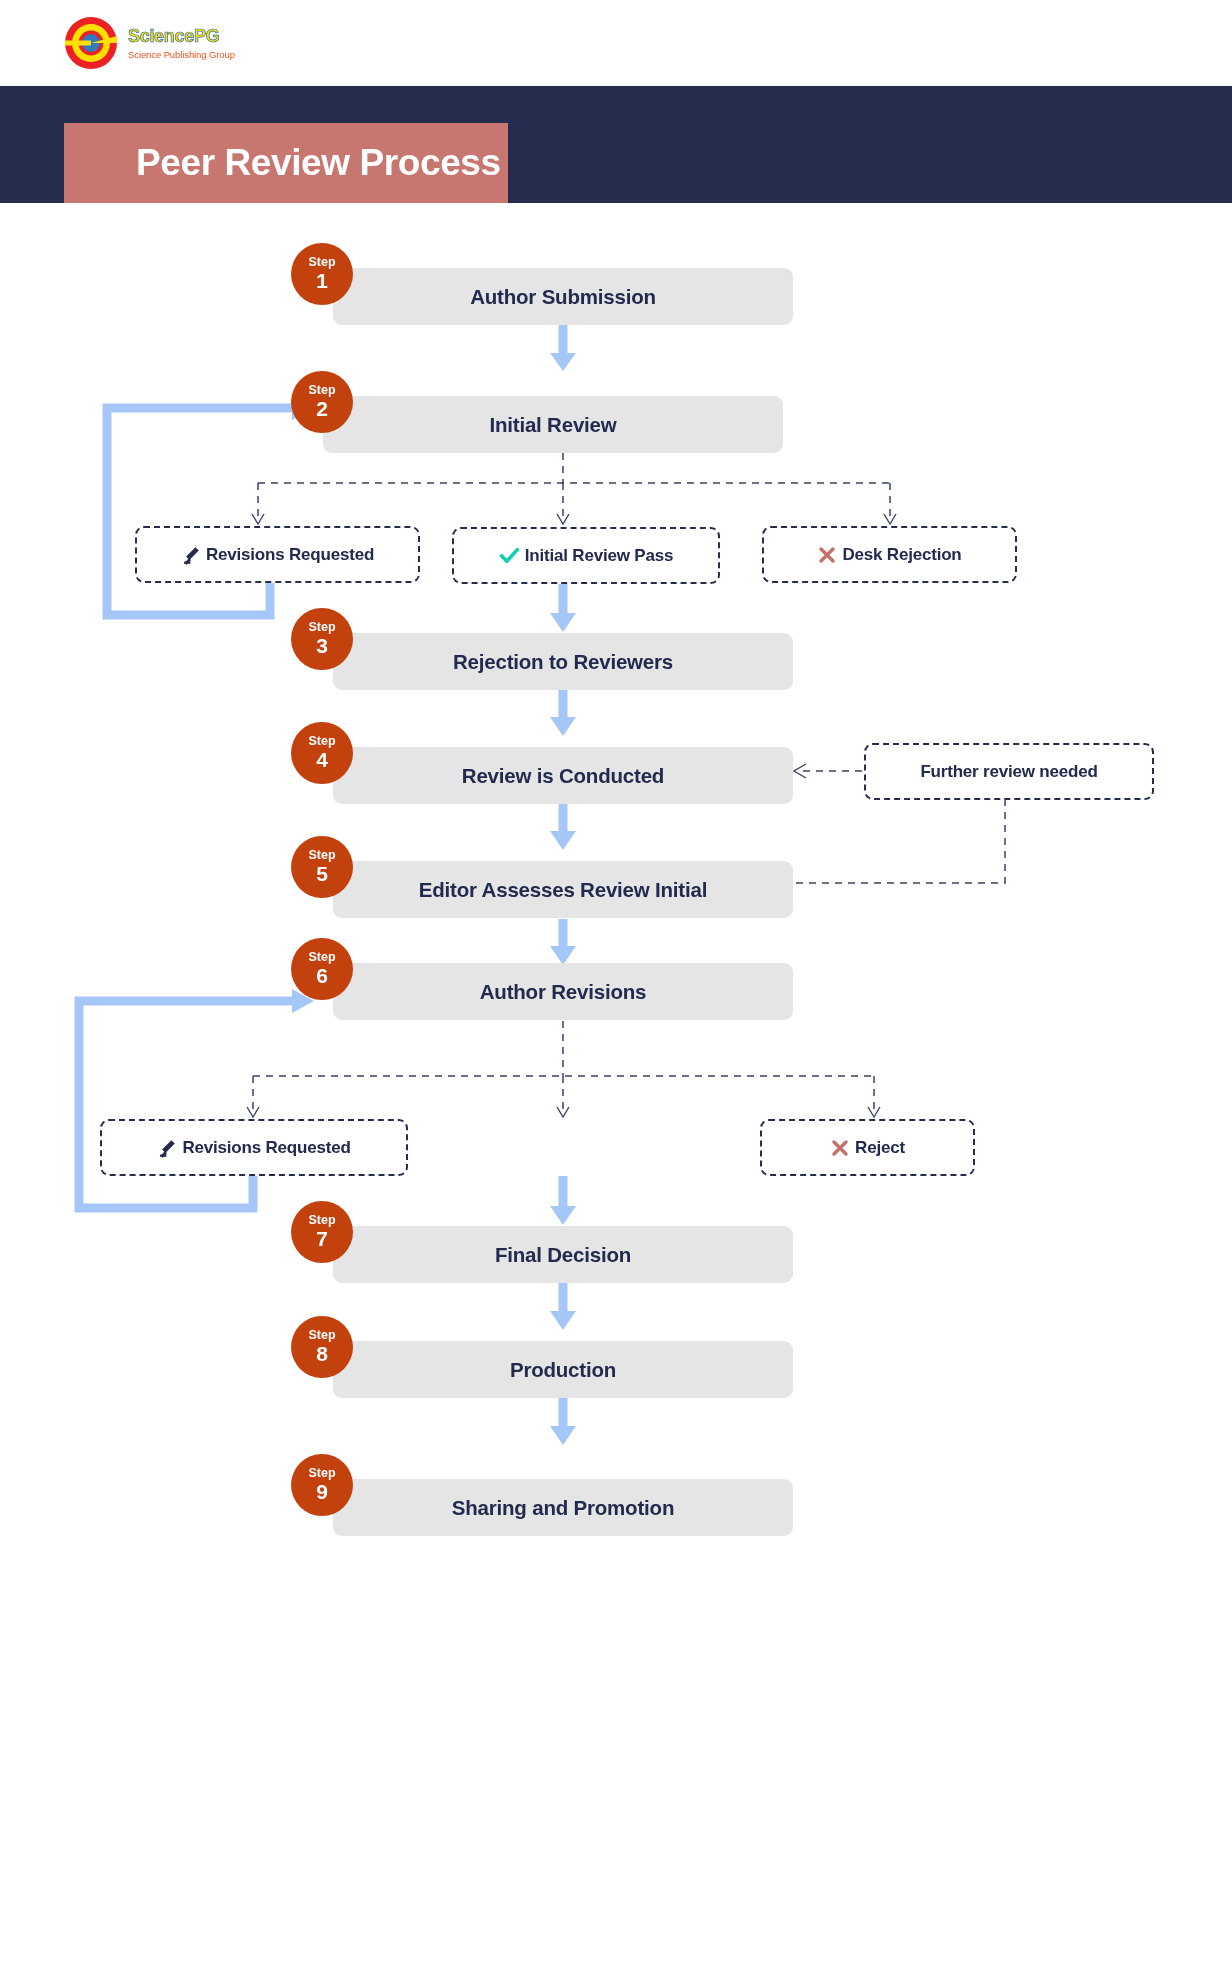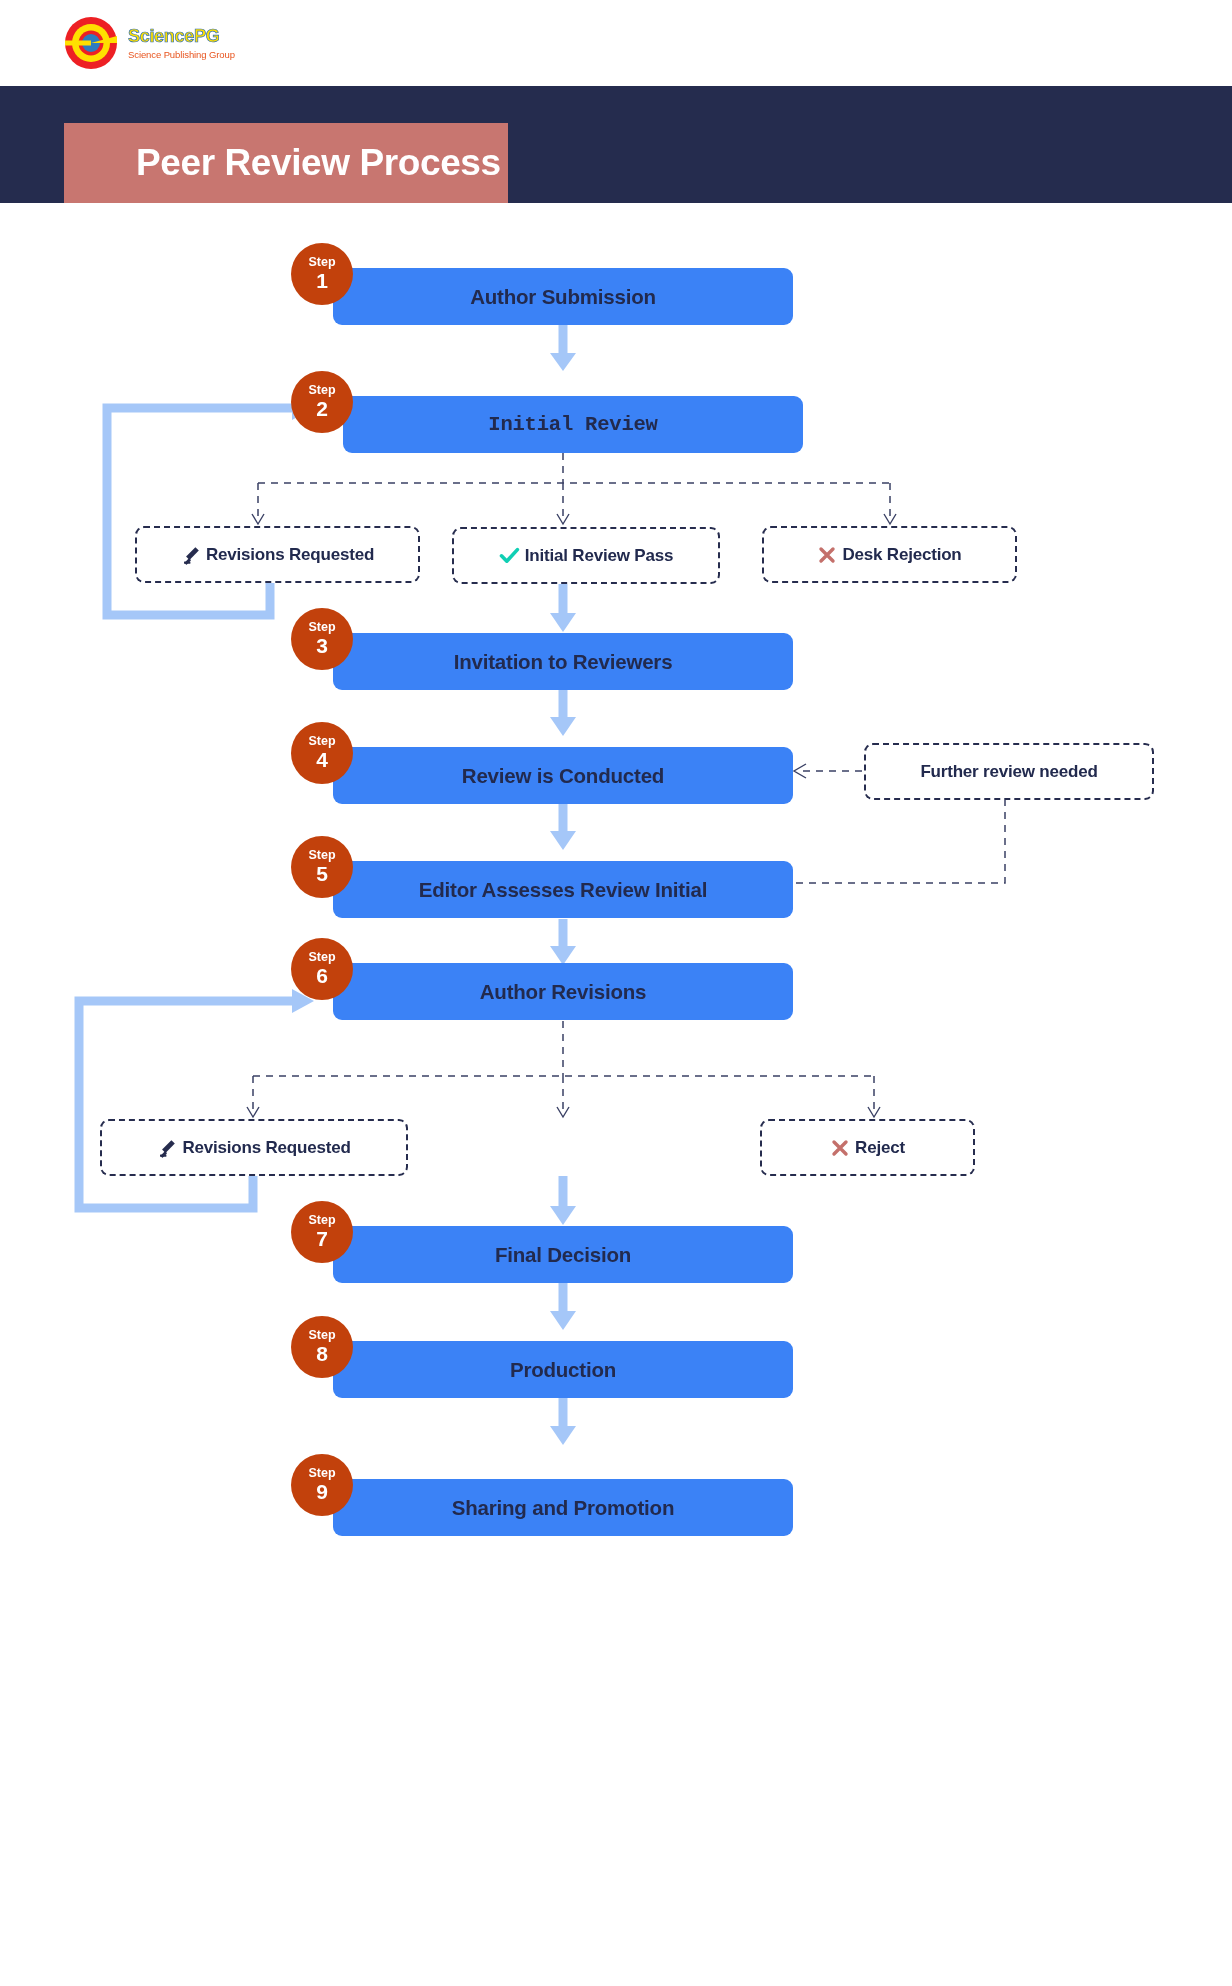--- a/index.html
+++ b/index.html
@@ -37,21 +37,21 @@
   }
 
   
   .canvas { position:relative; width:1232px; height:1783px; background:#fff; }
   .canvas > svg { position:absolute; left:0; top:0; }
 
   
   .step-box {
     position:absolute;
     height:57px;
-    background:#3b82f6;
+    background:#e5e5e5;
     border-radius:9px;
     display:flex; align-items:center; justify-content:center;
     color:#222A4E; font-size:20.5px; font-weight:bold;
     letter-spacing:-0.2px;
   }
   .step-badge {
     position:absolute;
     width:62px; height:62px; border-radius:50%;
     background:#c2410c;
     display:flex; flex-direction:column;
@@ -204,21 +204,21 @@
   </svg>
 
   <div class="step-box" style="left:333px; top:65px; width:460px;">
     <span>Author Submission</span>
   </div>
   <div class="step-badge" style="left:291px; top:40px;">
     <span class="b-lab">Step</span>
     <span class="b-num">1</span>
   </div>
 
-  <div class="step-box" style="left:343px; top:193px; width:460px;font-family:Liberation Mono, monospace;">
+  <div class="step-box" style="left:323px; top:193px; width:460px;">
     <span>Initial Review</span>
   </div>
   <div class="step-badge" style="left:291px; top:168px;">
     <span class="b-lab">Step</span>
     <span class="b-num">2</span>
   </div>
 
   <div class="dec-box" style="left:135px; top:323px; width:285px;">
     <span class="ic">
       <svg width="20" height="20" viewBox="0 0 20 20">
@@ -242,21 +242,21 @@
   <div class="dec-box" style="left:762px; top:323px; width:255px;">
     <span class="ic">
       <svg width="20" height="20" viewBox="0 0 20 20">
         <path d="M4 4 L16 16 M16 4 L4 16" stroke="#C4706B" stroke-width="3.4" stroke-linecap="round"></path>
       </svg>
     </span>
     <span>Desk Rejection</span>
   </div>
 
   <div class="step-box" style="left:333px; top:430px; width:460px;">
-    <span>Invitation to Reviewers</span>
+    <span>Rejection to Reviewers</span>
   </div>
   <div class="step-badge" style="left:291px; top:405px;">
     <span class="b-lab">Step</span>
     <span class="b-num">3</span>
   </div>
 
   <div class="step-box" style="left:333px; top:544px; width:460px;">
     <span>Review is Conducted</span>
   </div>
   <div class="step-badge" style="left:291px; top:519px;">

